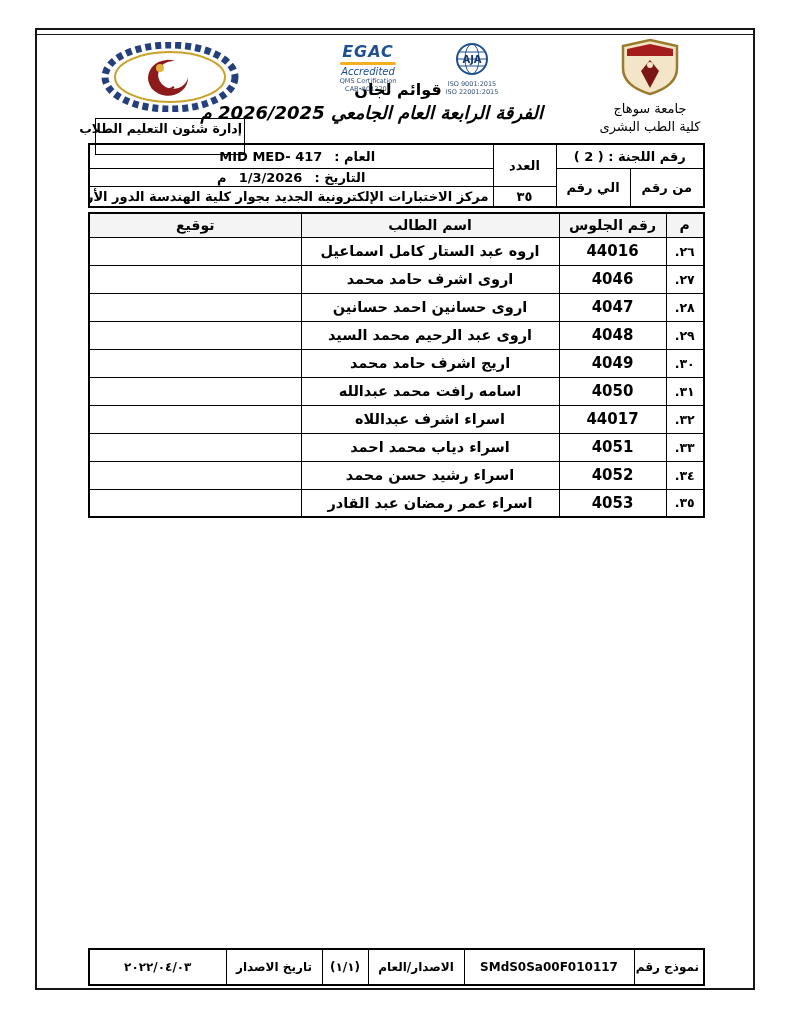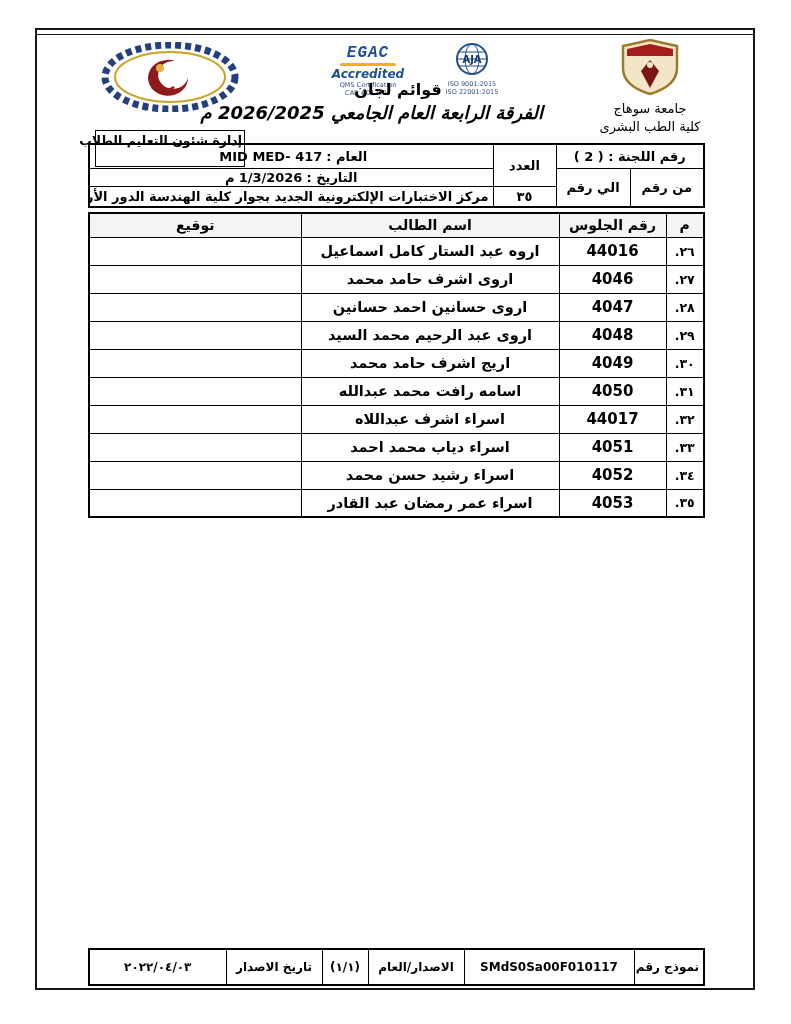--- a/index.html
+++ b/index.html
@@ -25,30 +25,30 @@
     position: absolute;
     left: 35px; top: 34px;
     width: 720px; height: 0;
     border-top: 1.5px solid #151515;
   }
 
   
   .emblem-left { position: absolute; left: 95px; top: 42px; width: 150px; text-align: center; }
   .emblem-left .caption-box {
     border: 1.4px solid #000;
-    margin-top: 14px;
+    margin-top: 2px;
     padding: 2px 2px 18px 2px;
     font-size: 12.5px;
     font-weight: bold;
     white-space: nowrap;
   }
   .logo-egac { position: absolute; left: 322px; top: 42px; width: 92px; text-align: center; direction: ltr; }
-  .egac-text { color: #1d4f91; font-weight: bold; font-style: italic; font-size: 16px; letter-spacing: 1px; font-family: Liberation Mono, monospace; }
+  .egac-text { color: #1d4f91; font-weight: bold; font-style: italic; font-size: 16px; letter-spacing: 1px; }
   .egac-swoosh { height: 3px; width: 56px; margin: 1px auto 1px auto; background: #f2b01e; border-radius: 2px; }
-  .egac-sub { color: #1d4f91; font-style: italic; font-weight: bold; font-size: 12px; }
+  .egac-sub { color: #1d4f91; font-style: italic; font-weight: normal; font-size: 10px; }
   .tiny-line { font-size: 6.5px; color: #35507c; line-height: 8px; white-space: nowrap; }
   .logo-aja { position: absolute; left: 426px; top: 42px; width: 92px; text-align: center; direction: ltr; }
 
   .titles { position: absolute; left: 253px; top: 80px; width: 290px; text-align: center; direction: rtl; }
   .title-1 { font-size: 16px; font-weight: bold; }
   .title-2 { font-size: 18px; font-weight: bold; margin-top: 3px; white-space: nowrap; font-style: italic; }
 
   .emblem-right { position: absolute; left: 582px; top: 38px; width: 136px; text-align: center; }
   .uni-line { font-size: 13px; font-weight: normal; line-height: 18px; white-space: nowrap; }
 
@@ -60,21 +60,21 @@
     text-align: center;
     vertical-align: middle;
     overflow: hidden;
     white-space: nowrap;
   }
 
   
   .info-table { position: absolute; left: 88px; top: 143px; width: 615px; }
   .info-table td { font-weight: bold; font-size: 13px; }
   .cell-course, .cell-date { text-align: center; }
-  .ltr { direction: ltr; unicode-bidi: isolate; display: inline-block; margin: 0 4px; }
+  .ltr { direction: ltr; unicode-bidi: isolate; display: inline-block; margin: 0 12px; }
   .cell-location { font-size: 11px; }
   .cell-range { vertical-align: top; padding-top: 2px; font-size: 12.5px; }
 
   
   .students-table { position: absolute; left: 88px; top: 212px; width: 615px; }
   .students-table th { height: 24px; font-size: 14px; font-weight: bold; background: #f4f4f4; }
   .students-table td { height: 28px; }
   .col-index  { width: 38px;  font-size: 12.5px; font-weight: bold; }
   .col-seat   { width: 107px; font-size: 15px;  font-weight: bold; }
   .col-name   { width: 258px; font-size: 14.5px; font-weight: bold; }

